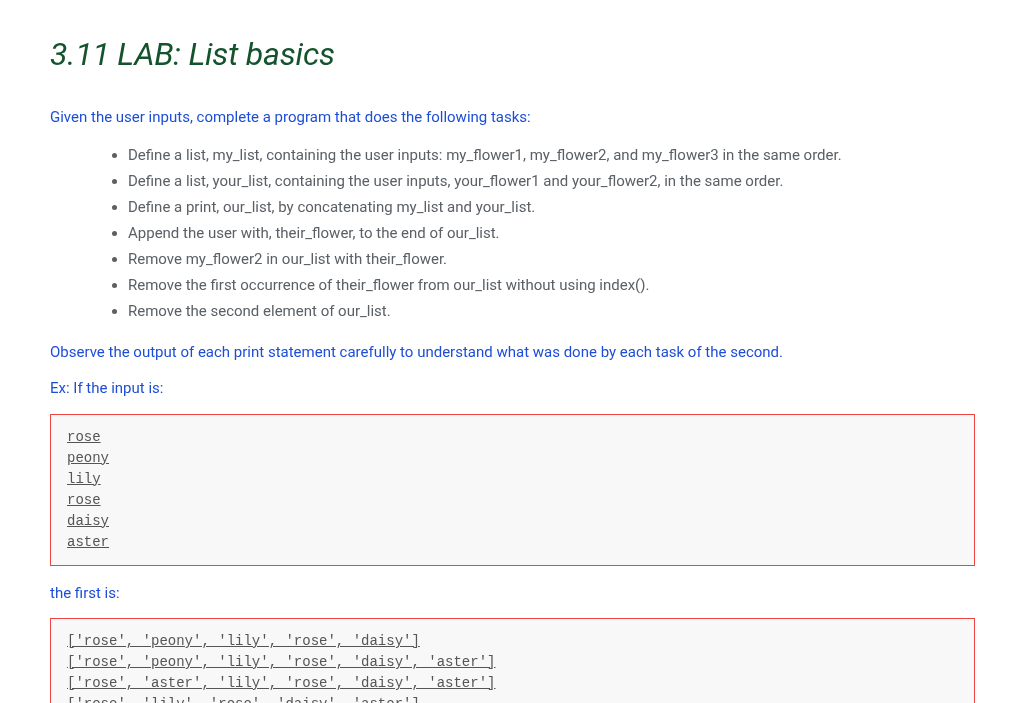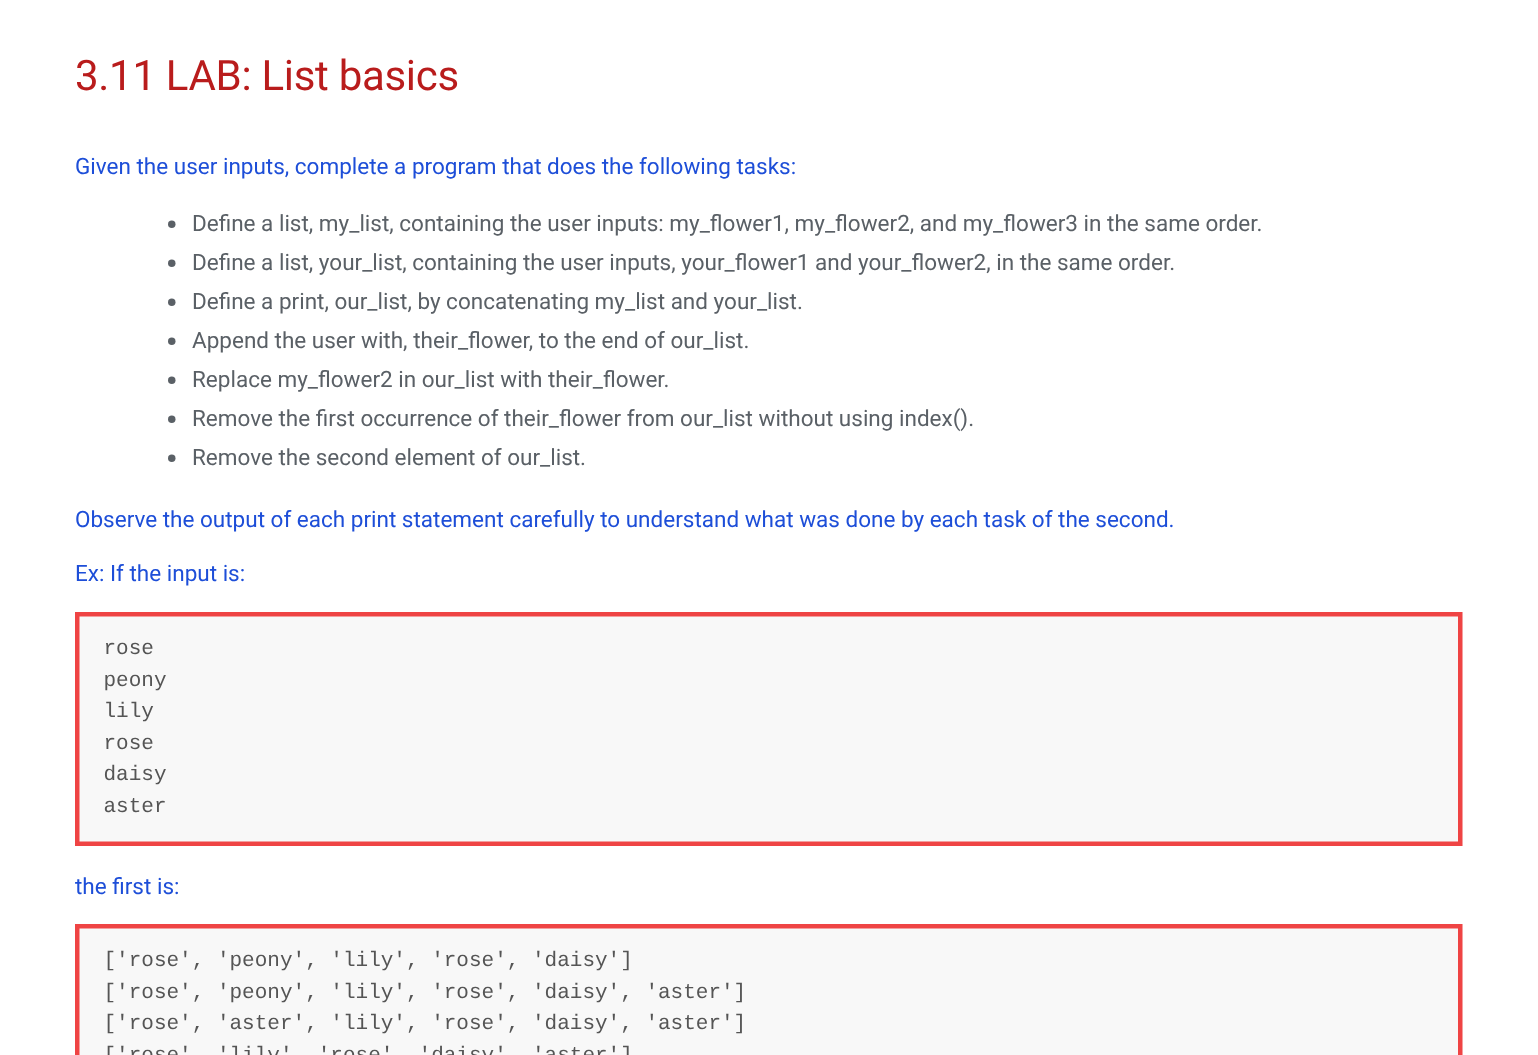--- a/index.html
+++ b/index.html
@@ -10,67 +10,69 @@
     body {
       font-family: -apple-system, BlinkMacSystemFont, "Segoe UI", Roboto, "Helvetica Neue", Arial, sans-serif;
       font-size: 15px;
       line-height: 1.5;
       color: #51575c;
       background: #ffffff;
       padding: 30px 50px;
       width: 1025px;
     }
     h1 {
-      font-size: 28px;
+      font-size: 32px;
       font-weight: 400;
-      color: #b91c1c;
+      color: #14532d;
       margin-bottom: 28px;
       letter-spacing: -0.2px;
+      font-style: italic;
     }
     p {
       margin-bottom: 14px;
       color: #1d4ed8;
     }
     ul {
       margin: 0 0 18px 0;
       padding-left: 42px;
       list-style-type: disc;
     }
     ul li {
       color: #5a6066;
       margin-bottom: 2px;
       line-height: 1.6;
       margin-left: 36px;
     }
     pre {
       background: #f8f8f8;
-      border: 3px solid #ef4444;
+      border: 1px solid #ef4444;
       padding: 12px 16px;
       font-family: "Courier New", Courier, monospace;
       font-size: 14px;
       line-height: 1.5;
       color: #555;
       margin-bottom: 16px;
       white-space: pre;
       overflow-x: auto;
+      text-decoration: underline;
     }
   </style>
 </head>
 <body>
 
 <h1>3.11 LAB: List basics</h1>
 
 <p>Given the user inputs, complete a program that does the following tasks:</p>
 
 <ul>
   <li>Define a list, my_list, containing the user inputs: my_flower1, my_flower2, and my_flower3 in the same order.</li>
   <li>Define a list, your_list, containing the user inputs, your_flower1 and your_flower2, in the same order.</li>
   <li>Define a print, our_list, by concatenating my_list and your_list.</li>
   <li>Append the user with, their_flower, to the end of our_list.</li>
-  <li>Replace my_flower2 in our_list with their_flower.</li>
+  <li>Remove my_flower2 in our_list with their_flower.</li>
   <li>Remove the first occurrence of their_flower from our_list without using index().</li>
   <li>Remove the second element of our_list.</li>
 </ul>
 
 <p>Observe the output of each print statement carefully to understand what was done by each task of the second.</p>
 
 <p>Ex: If the input is:</p>
 
 <pre>rose
 peony

